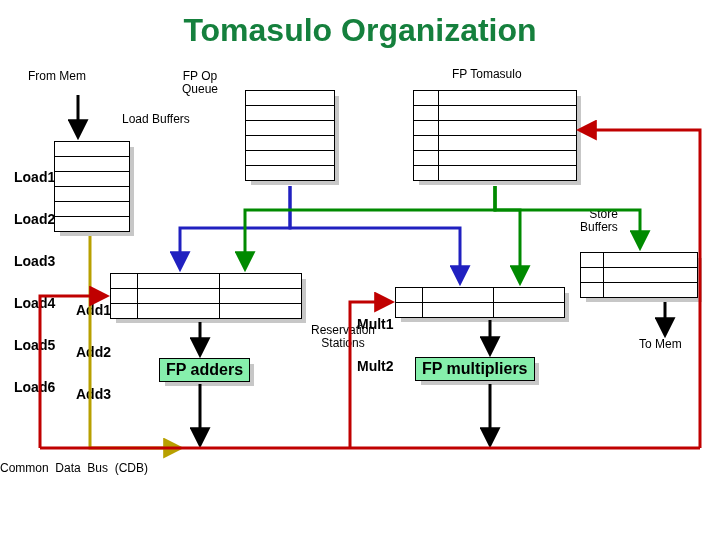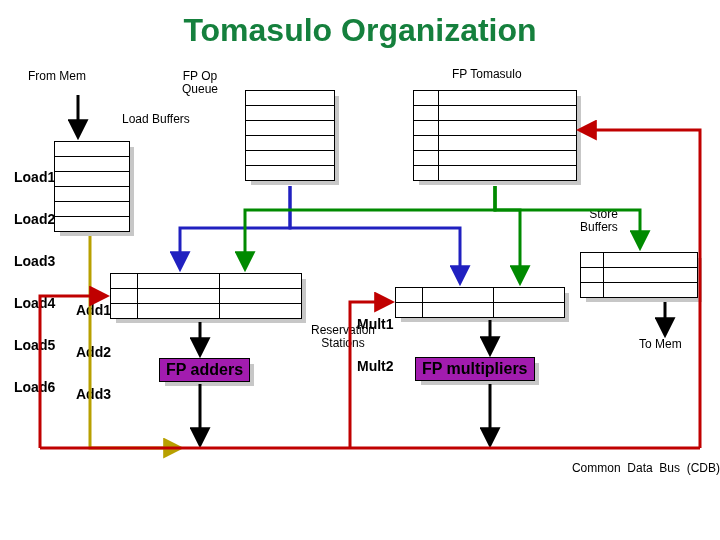--- a/index.html
+++ b/index.html
@@ -58,21 +58,21 @@
   }
   .stack .row:last-child { border-bottom: none; }
   .stack .cell {
     border-right: 1.5px solid #000;
     flex: 1;
   }
   .stack .cell:last-child { border-right: none; }
 
   .unit-box {
     position: absolute;
-    background: #a21caf;
+    background: #86efac;
     border: 1.5px solid #000;
     font-size: 16px;
     font-weight: bold;
     text-align: center;
     padding: 2px 6px;
   }
   .unit-box.shadow::after {
     content: "";
     position: absolute;
     top: 5px; left: 5px;
@@ -89,21 +89,21 @@
 <div class="label" style="top:70px; left:28px;">From Mem</div>
 <div class="label" style="top:70px; left:182px; text-align:center;">FP Op
 Queue</div>
 <div class="label" style="top:113px; left:113px;margin-left:9px;">Load Buffers</div>
 <div class="label" style="top:68px; left:452px;">FP Tomasulo</div>
 <div class="label" style="top:208px; left:580px; text-align:right;">Store
 Buffers</div>
 <div class="label" style="top:324px; left:311px; text-align:center;">Reservation
 Stations</div>
 <div class="label" style="top:338px; left:639px;">To Mem</div>
-<div class="label" style="top:462px; left:0; right:0; text-align:right;">Common  Data  Bus  (CDB)</div>
+<div class="label" style="top:462px; left:0; right:0; text-align:left;">Common  Data  Bus  (CDB)</div>
 
 <div class="stack shadow" style="top:141px; left:54px; width:74px;">
   <div class="row">
       <div class="cell"></div>
     </div>
   <div class="row">
       <div class="cell"></div>
     </div>
   <div class="row">
       <div class="cell"></div>

